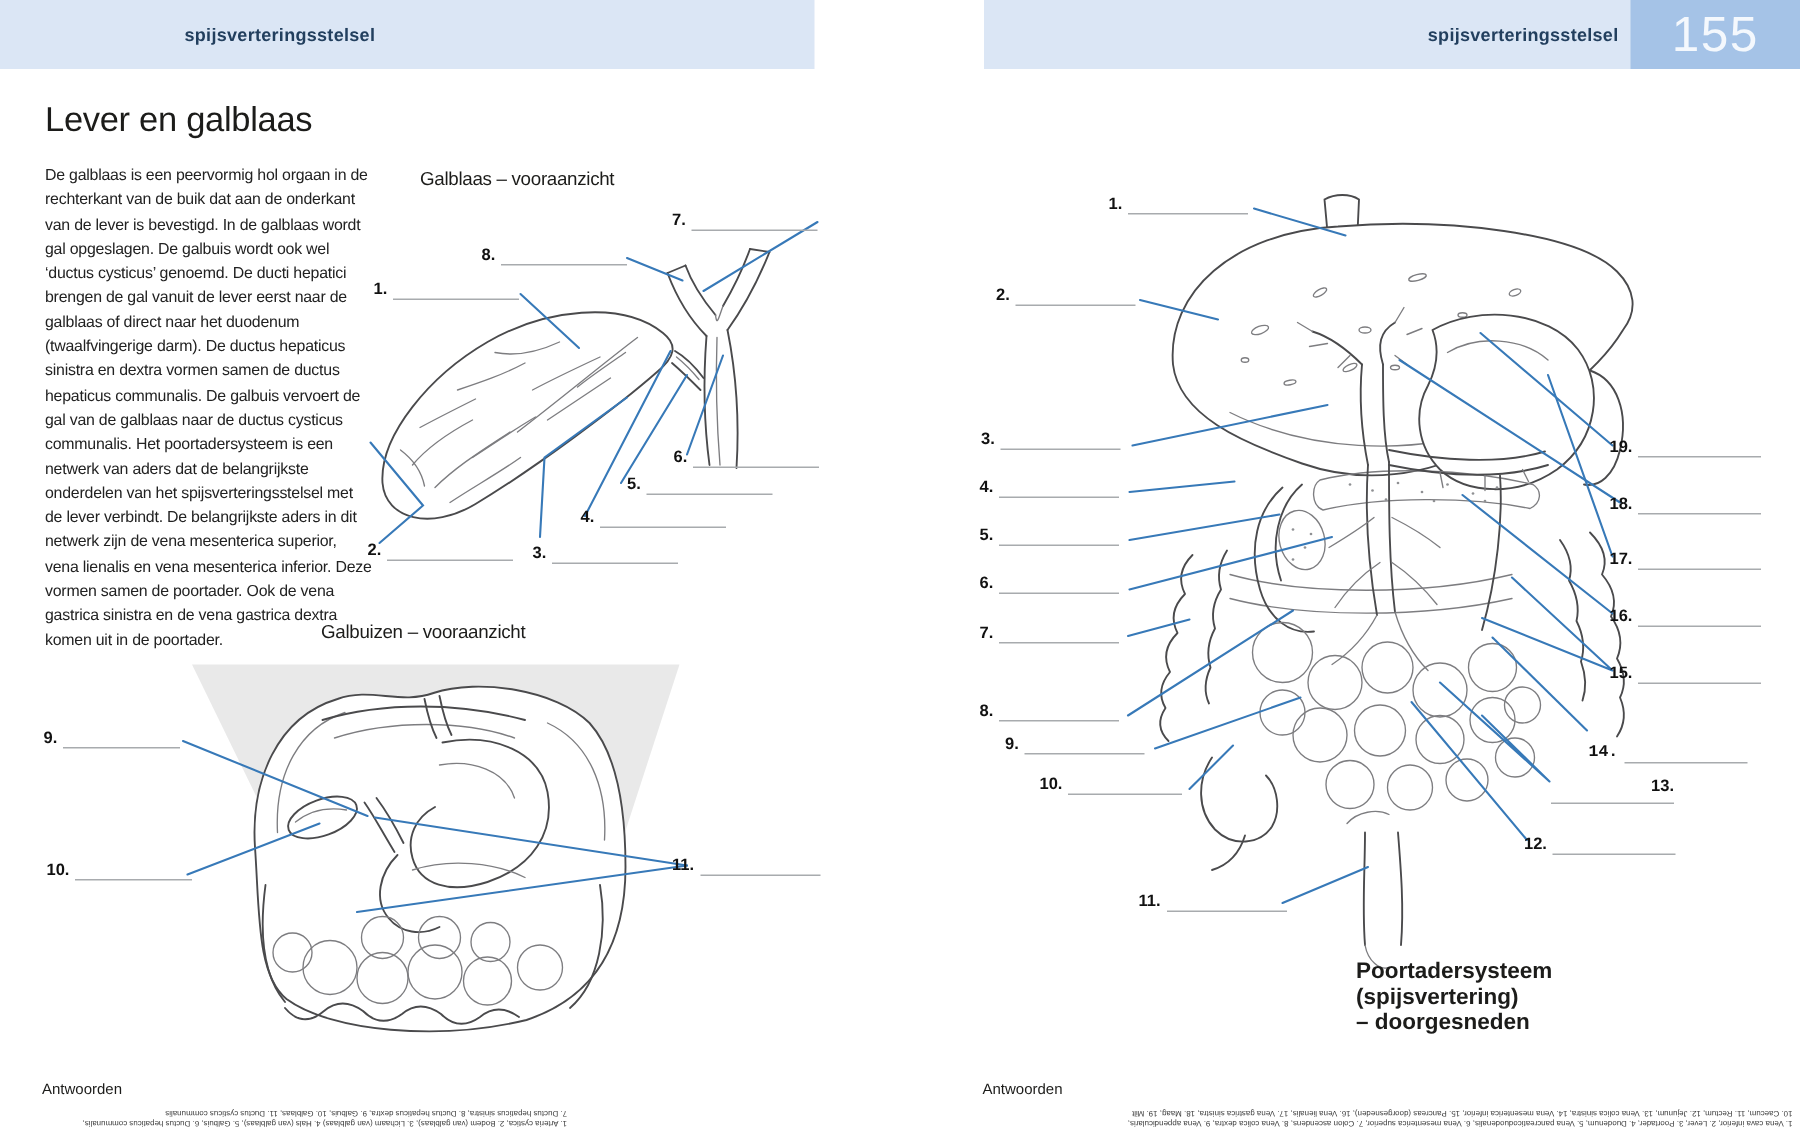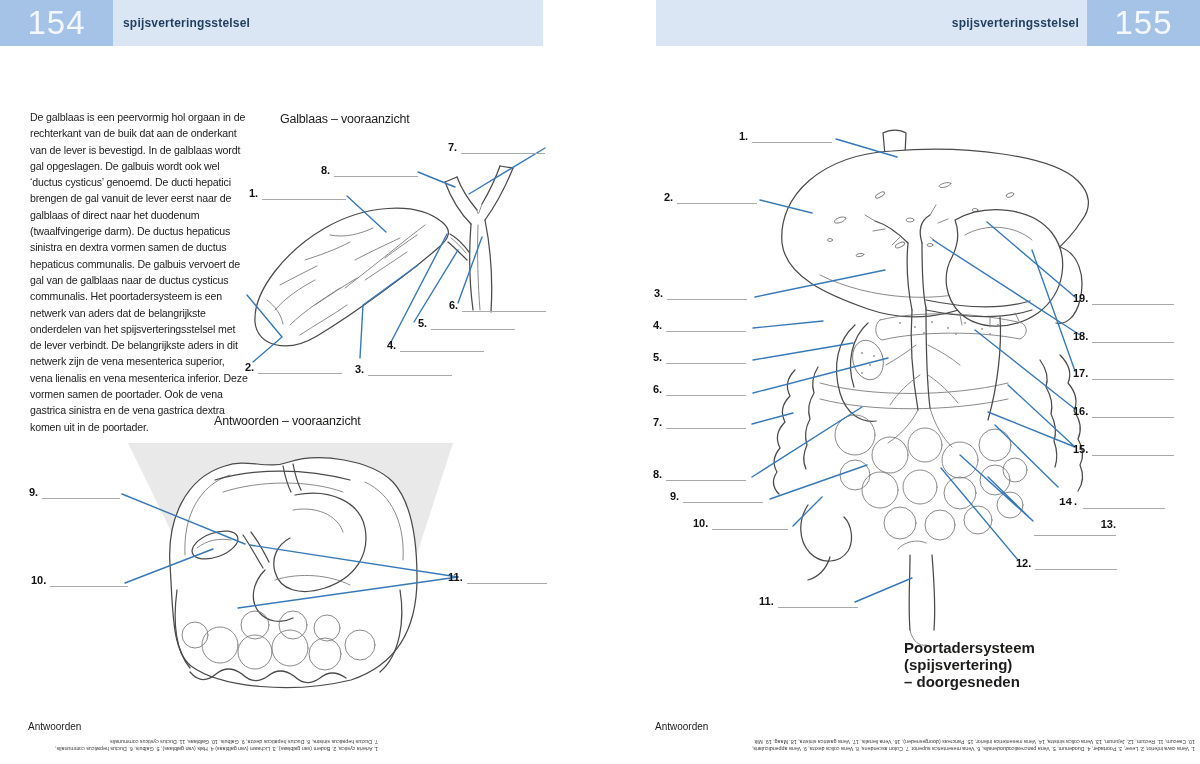--- a/index.html
+++ b/index.html
@@ -27,31 +27,31 @@
   .artf{fill:#fff;stroke:#4a4a4c;stroke-width:1.25;stroke-linejoin:round;}
   .lead{stroke:#3779b8;stroke-width:1.4;fill:none;stroke-linecap:round;}
   .dot{fill:#8f9093;}
 </style>
 </head>
 <body>
 
 <div id="board">
 
   <div class="hdr-bar" style="left:0;width:543px;"></div>
-  <div class="hdr-block" style="left:0;width:113px;">154</div>
   <div class="hdr-label" style="left:123px;width:420px;justify-content:flex-start;">spijsverteringsstelsel</div>
 
   <div class="hdr-bar" style="left:656px;width:544px;"></div>
   <div class="hdr-block" style="left:1087px;width:113px;">155</div>
   <div class="hdr-label" style="left:659px;width:420px;justify-content:flex-end;">spijsverteringsstelsel</div>
 
+  <div id="page-title">Lever en galblaas</div>
   <div id="body-text">De galblaas is een peervormig hol orgaan in de rechterkant van de buik dat aan de onderkant van de lever is bevestigd. In de galblaas wordt gal opgeslagen. De galbuis wordt ook wel ‘ductus cysticus’ genoemd. De ducti hepatici brengen de gal vanuit de lever eerst naar de galblaas of direct naar het duodenum (twaalfvingerige darm). De ductus hepaticus sinistra en dextra vormen samen de ductus hepaticus communalis. De galbuis vervoert de gal van de galblaas naar de ductus cysticus communalis. Het poortadersysteem is een netwerk van aders dat de belangrijkste onderdelen van het spijsverteringsstelsel met de lever verbindt. De belangrijkste aders in dit netwerk zijn de vena mesenterica superior, vena lienalis en vena mesenterica inferior. Deze vormen samen de poortader. Ook de vena gastrica sinistra en de vena gastrica dextra komen uit in de poortader.</div>
 
   <div class="fig-title" style="left:280px;top:112px;">Galblaas – vooraanzicht</div>
-  <div class="fig-title" style="left:214px;top:414px;">Antwoorden – vooraanzicht</div>
+  <div class="fig-title" style="left:214px;top:414px;">Galbuizen – vooraanzicht</div>
 
   <svg class="fig" style="left:245px;top:130px;" width="330" height="262" viewBox="0 0 330 262">
     <g>
       <path class="art" d="M200,52 C206,68 214,82 226,94"></path>
       <path class="art" d="M212,47 C216,58 222,68 232,80"></path>
       <path class="art" d="M268,38 C260,58 250,76 240,90"></path>
       <path class="art" d="M255,36 C250,50 244,62 237,74"></path>
       <path class="art" d="M200,52 L212,47 M255,36 L268,38"></path>
       <path class="art" d="M226,94 C224,120 224,150 228,180"></path>
       <path class="art" d="M240,90 C246,120 248,150 246,182"></path>

